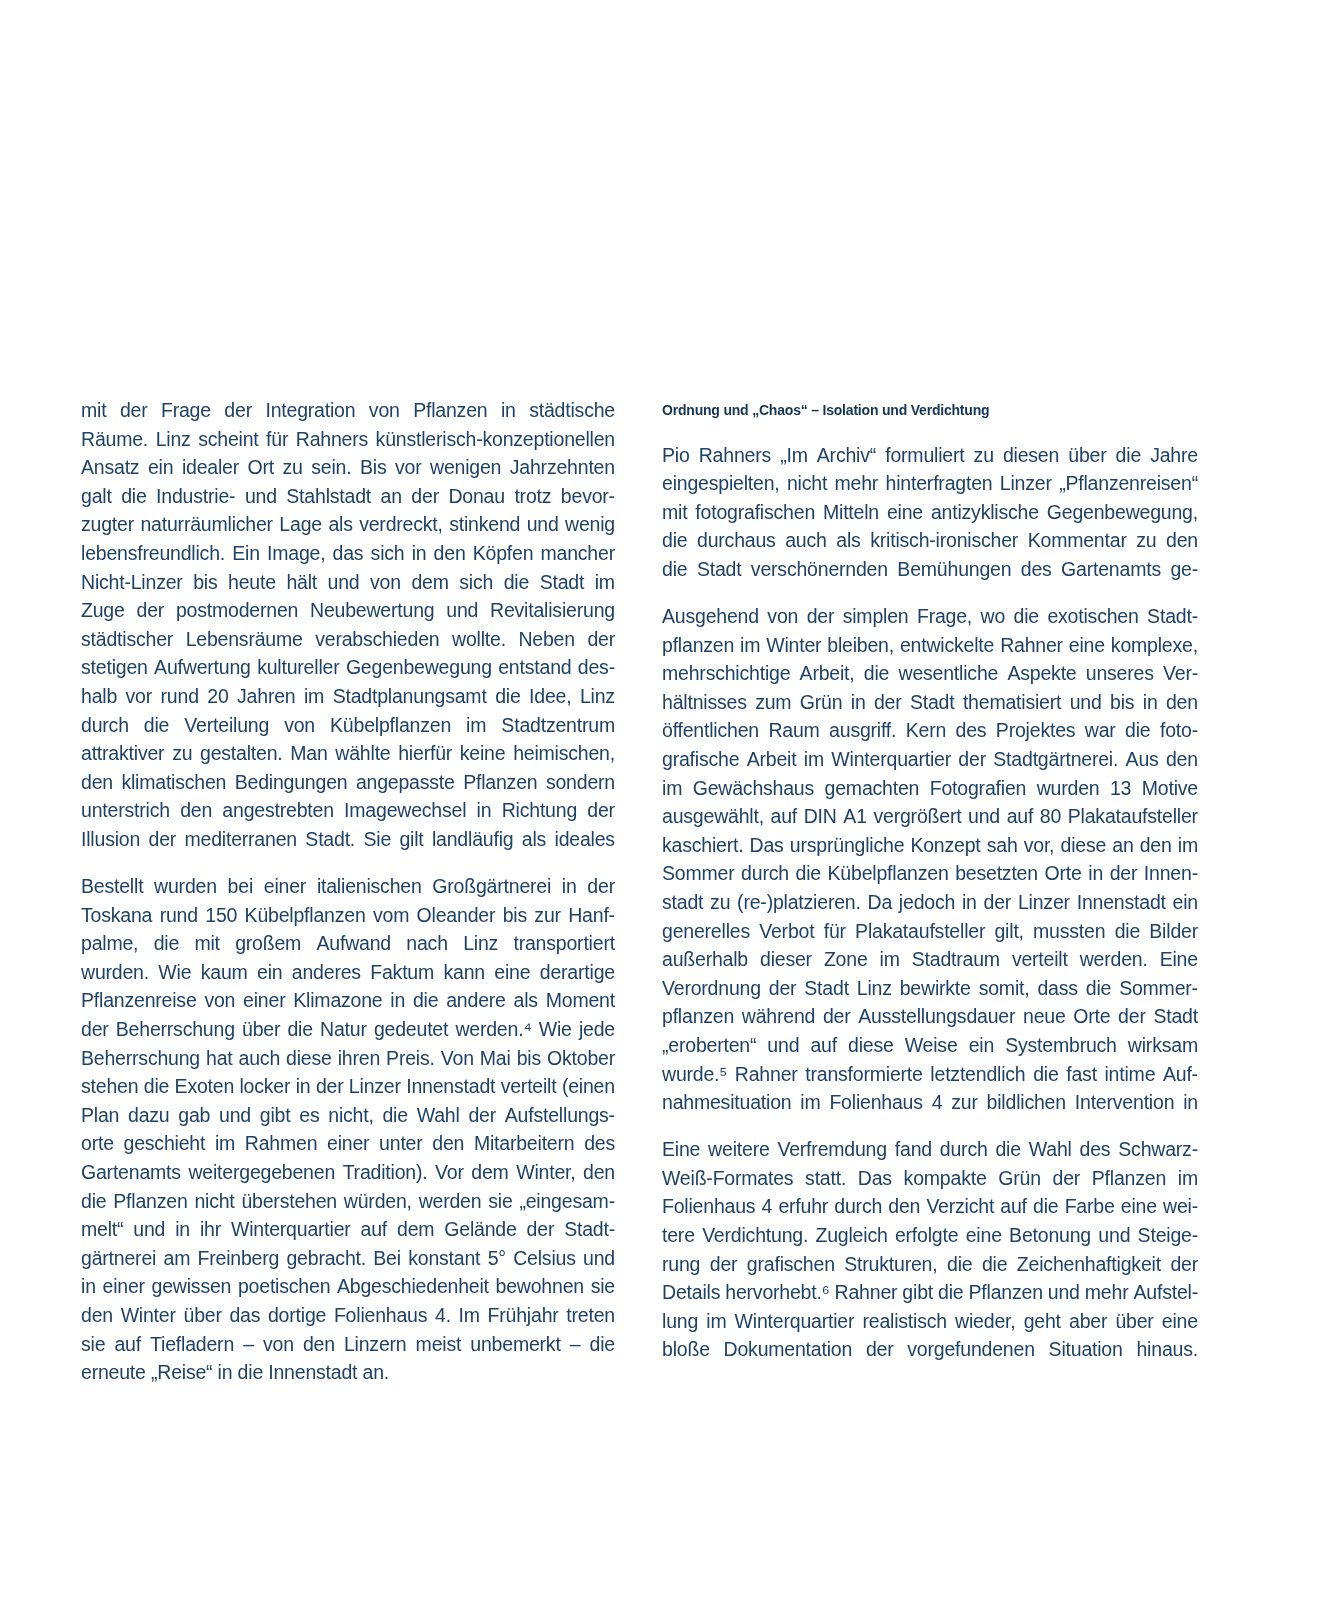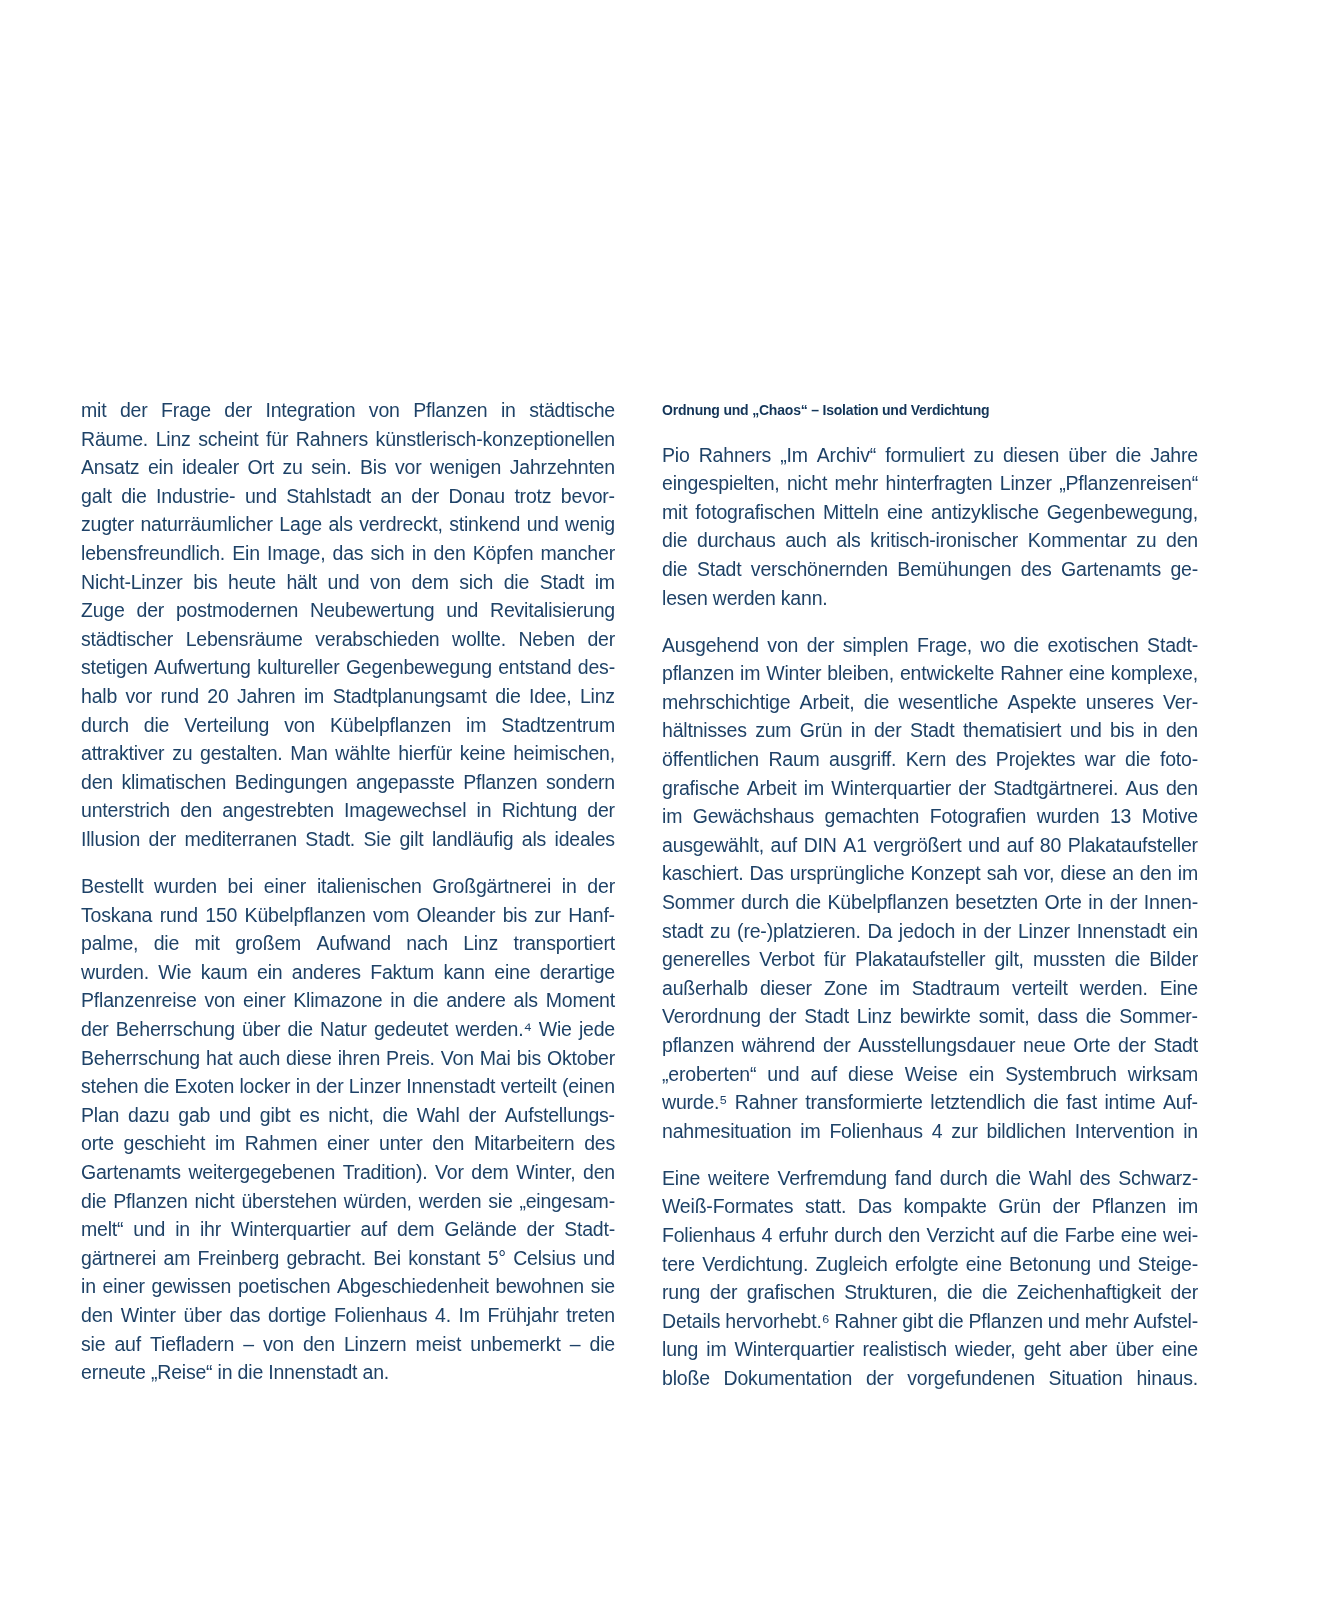--- a/index.html
+++ b/index.html
@@ -452,21 +452,20 @@
           </div>
           <div class="line just">
             <span>die</span>
             <span>Stadt</span>
             <span>verschönernden</span>
             <span>Bemühungen</span>
             <span>des</span>
             <span>Gartenamts</span>
             <span>ge-</span>
           </div>
-          <div class="line">lesen werden kann.</div>
         </div>
         <div class="para">
           <div class="line just">
             <span>Ausgehend</span>
             <span>von</span>
             <span>der</span>
             <span>simplen</span>
             <span>Frage,</span>
             <span>wo</span>
             <span>die</span>

